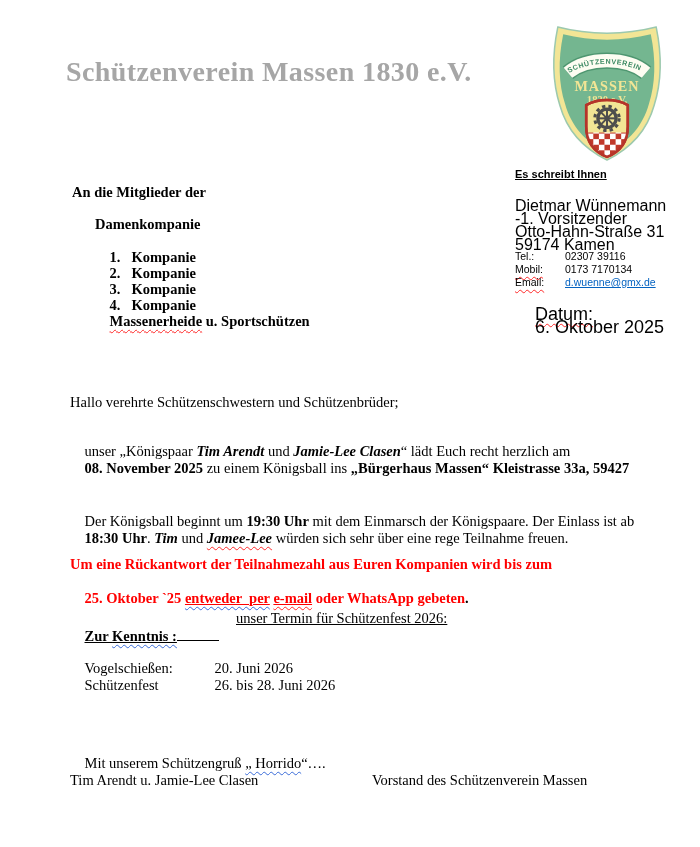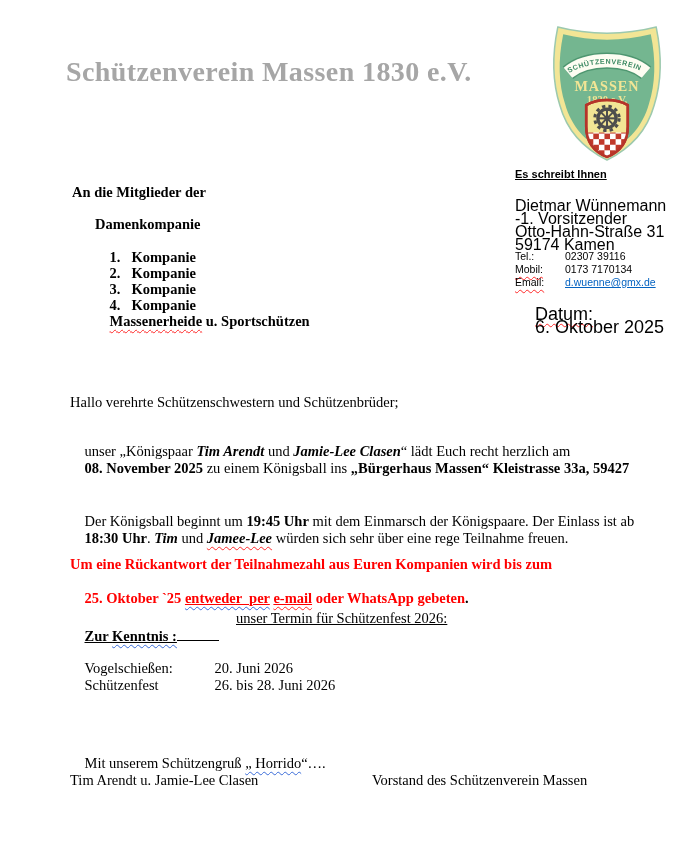--- a/index.html
+++ b/index.html
@@ -122,21 +122,21 @@
   <div class="ln" style="left:70px;top:394px">Hallo verehrte Schützenschwestern und Schützenbrüder;</div>
 
   <div class="ln" style="left:70px;top:426px">
     <span>unser „Königspaar </span><span class="b i">Tim Arendt</span><span> und </span><span class="b i">Jamie-Lee Clasen</span><span>“ lädt Euch recht herzlich am</span>
   </div>
   <div class="ln" style="left:70px;top:443px">
     <span class="b">08. November 2025</span><span> zu einem Königsball ins </span><span class="b">„Bürgerhaus Massen“ Kleistrasse 33a, 59427</span>
   </div>
 
   <div class="ln" style="left:70px;top:496px">
-    <span>Der Königsball beginnt um </span><span class="b">19:45 Uhr</span><span> mit dem Einmarsch der Königspaare. Der Einlass ist ab</span>
+    <span>Der Königsball beginnt um </span><span class="b">19:30 Uhr</span><span> mit dem Einmarsch der Königspaare. Der Einlass ist ab</span>
   </div>
   <div class="ln" style="left:70px;top:513px">
     <span class="b">18:30 Uhr</span><span>. </span><span class="b i">Tim</span><span> und </span><span class="b i wr">Jamee-Lee</span><span> würden sich sehr über eine rege Teilnahme freuen.</span>
   </div>
 
   <div class="ln b red" style="left:70px;top:556px">Um eine Rückantwort der Teilnahmezahl aus Euren Kompanien wird bis zum</div>
   <div class="ln b red" style="left:70px;top:573px">
     <span>25. Oktober `25 </span><span class="u"><span class="wb">entweder  per</span></span><span> </span><span class="u"><span class="wr">e-mail</span></span><span> oder WhatsApp gebeten</span><span style="color:#000">.</span>
   </div>
 

